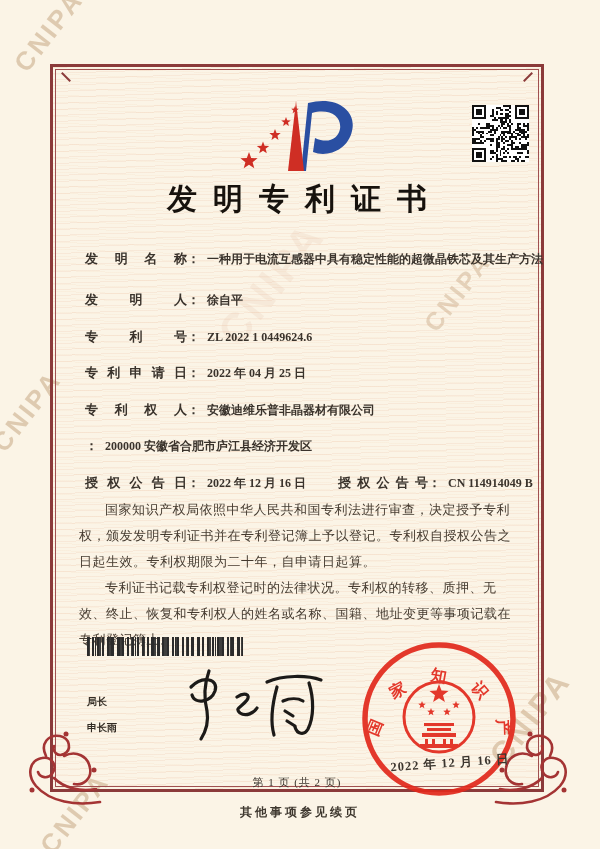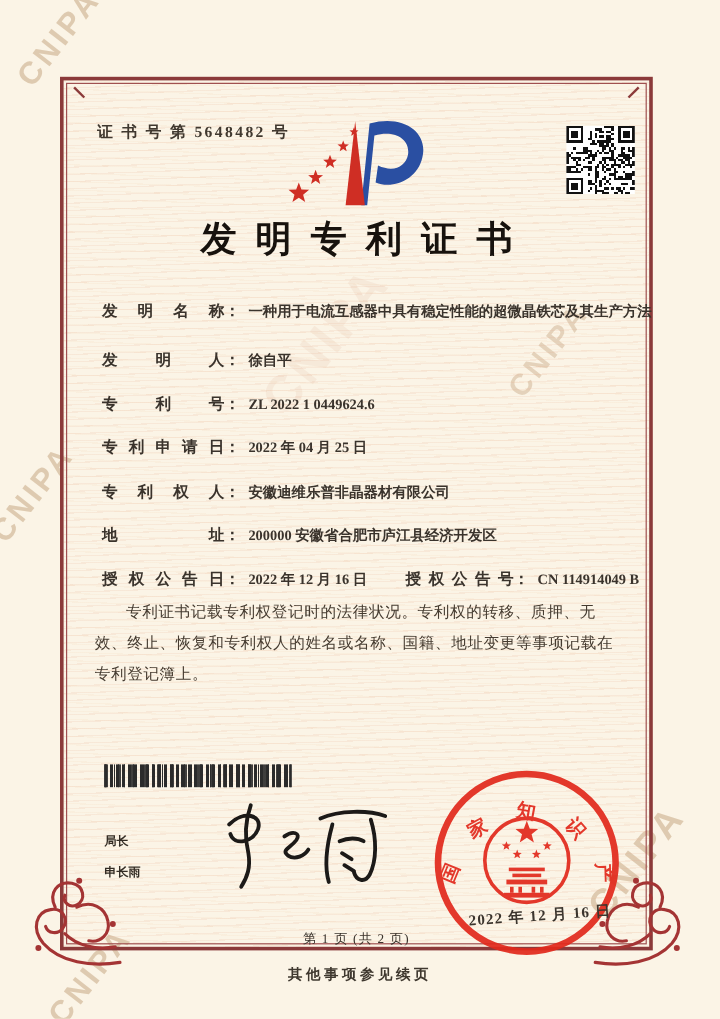--- a/index.html
+++ b/index.html
@@ -95,21 +95,20 @@
 <span class="wm" style="left:-20px;top:396px;font-size:26px;">CNIPA</span>
 <span class="wm" style="left:476px;top:700px;font-size:31px;">CNIPA</span>
 <span class="wm" style="left:28px;top:798px;font-size:26px;">CNIPA</span>
 <span class="wm" style="left:200px;top:260px;font-size:42px;color:rgba(205,140,110,0.10);">CNIPA</span>
 
 <div class="frame">
   <div class="frame-inner"></div>
   <div class="corner-tick tick-tl"></div>
   <div class="corner-tick tick-tr"></div>
 
-  <div class="cert-no">证 书 号 第 5648482 号</div>
 
   <div class="logo">
     <svg id="logo-svg" width="130" height="80" viewBox="0 0 130 80">
       <path d="M66,74 L73,6 C102,-2 122,14 117,34 C113,53 92,61 78,55 L80,41 C93,47 103,42 105,32 C107,19 94,11 77,16 L71,74 Z" fill="#2a4fa2"></path>
       <polygon points="61,4 69,74 53,74" fill="#cf2e24"></polygon>
       <g id="logo-stars" fill="#cf2e24">
           <polygon points="14.0,55.0 16.2,60.9 22.6,61.2 17.6,65.2 19.3,71.3 14.0,67.8 8.7,71.3 10.4,65.2 5.4,61.2 11.8,60.9"></polygon>
           <polygon points="28.0,44.5 29.6,48.8 34.2,49.0 30.6,51.8 31.8,56.3 28.0,53.7 24.2,56.3 25.4,51.8 21.8,49.0 26.4,48.8"></polygon>
           <polygon points="40.0,32.0 41.5,36.0 45.7,36.1 42.4,38.8 43.5,42.9 40.0,40.5 36.5,42.9 37.6,38.8 34.3,36.1 38.5,36.0"></polygon>
           <polygon points="51.0,20.0 52.2,23.3 55.8,23.5 53.0,25.6 53.9,29.0 51.0,27.1 48.1,29.0 49.0,25.6 46.2,23.5 49.8,23.3"></polygon>
@@ -424,37 +423,37 @@
       <span class="f-label">专利申请日</span>
         <span class="f-colon">：</span>
       <span class="f-value">2022 年 04 月 25 日</span>
     </div>
     <div class="field-row">
       <span class="f-label">专利权人</span>
         <span class="f-colon">：</span>
       <span class="f-value">安徽迪维乐普非晶器材有限公司</span>
     </div>
     <div class="field-row">
-      <span class="f-label">地址</span>
         <span class="f-colon">：</span>
       <span class="f-value">200000 安徽省合肥市庐江县经济开发区</span>
     </div>
     <div class="field-row">
       <span class="f-label">授权公告日</span>
         <span class="f-colon">：</span>
       <span class="f-value">2022 年 12 月 16 日</span>
       <span class="grant-pair2">
         <span class="f-label">授权公告号</span>
           <span class="f-colon">：</span>
         <span class="f-value">CN 114914049 B</span>
       </span>
     </div>
   </div>
 
   <div class="body-text">
+    <p>国家知识产权局依照中华人民共和国专利法进行审查，决定授予专利权，颁发发明专利证书并在专利登记簿上予以登记。专利权自授权公告之日起生效。专利权期限为二十年，自申请日起算。</p>
     <p>专利证书记载专利权登记时的法律状况。专利权的转移、质押、无效、终止、恢复和专利权人的姓名或名称、国籍、地址变更等事项记载在专利登记簿上。</p>
   </div>
 
   <div class="barcode"></div>
 
   <div class="signer">
     <div>局长</div>
     <div>申长雨</div>
   </div>
 

